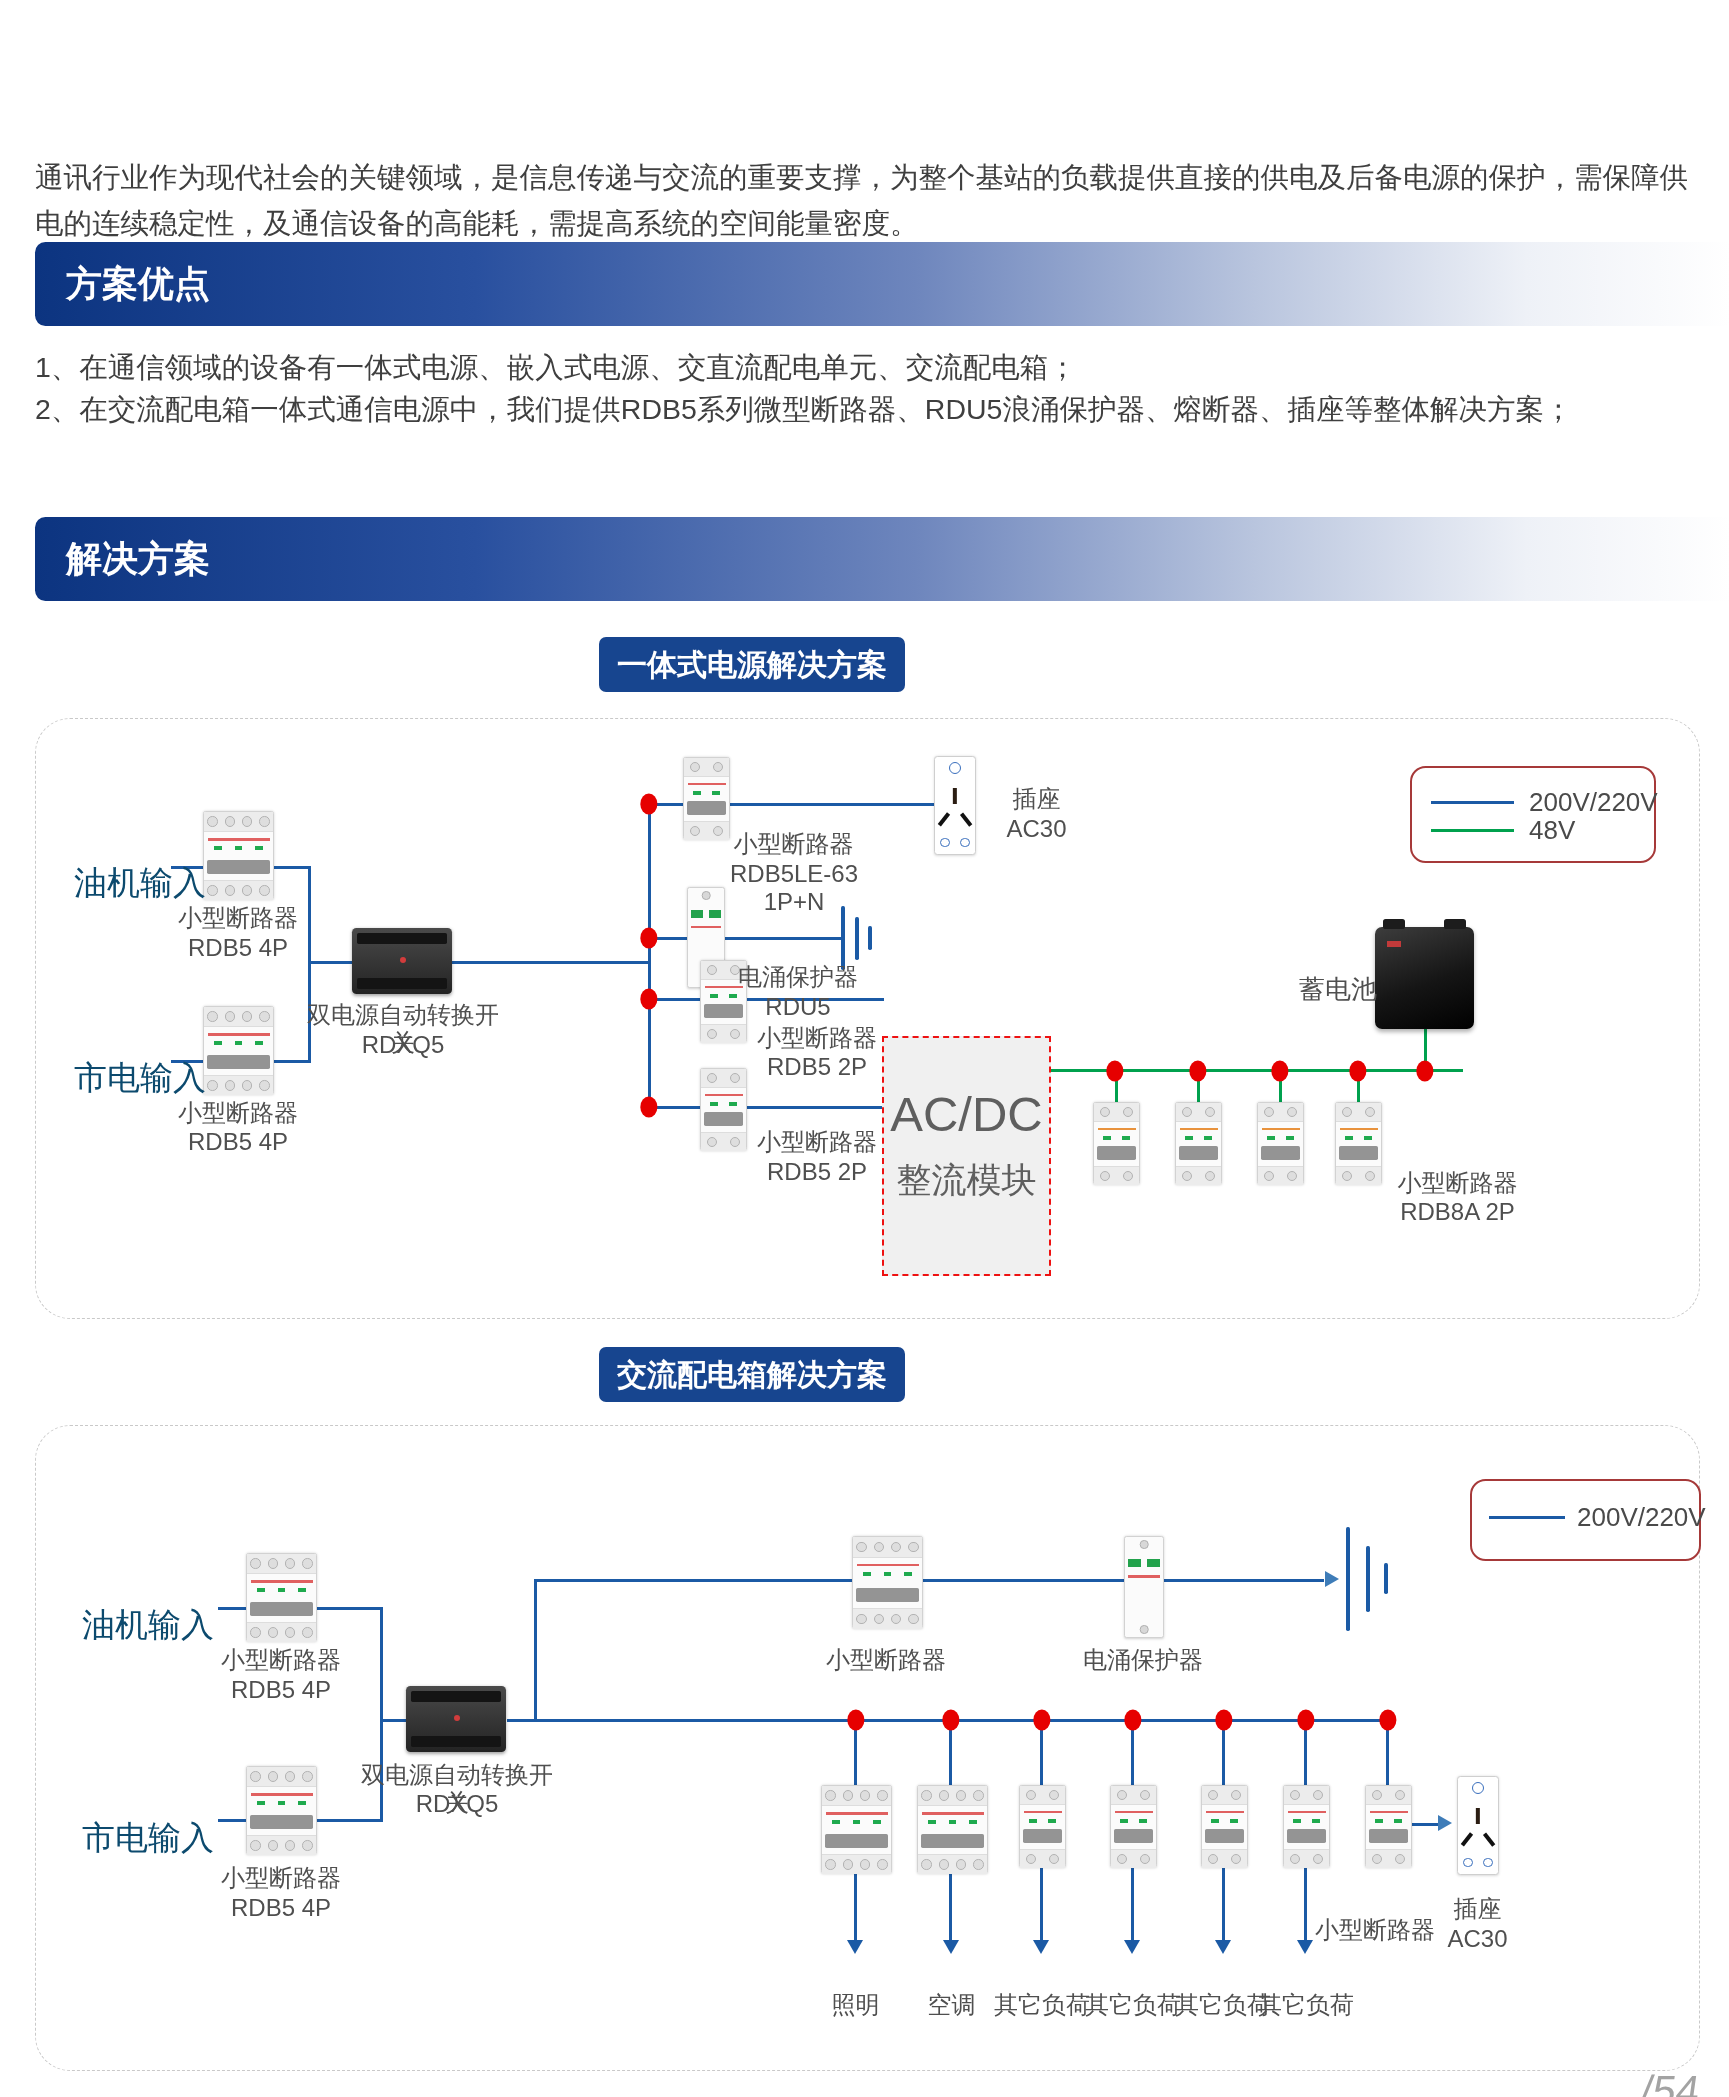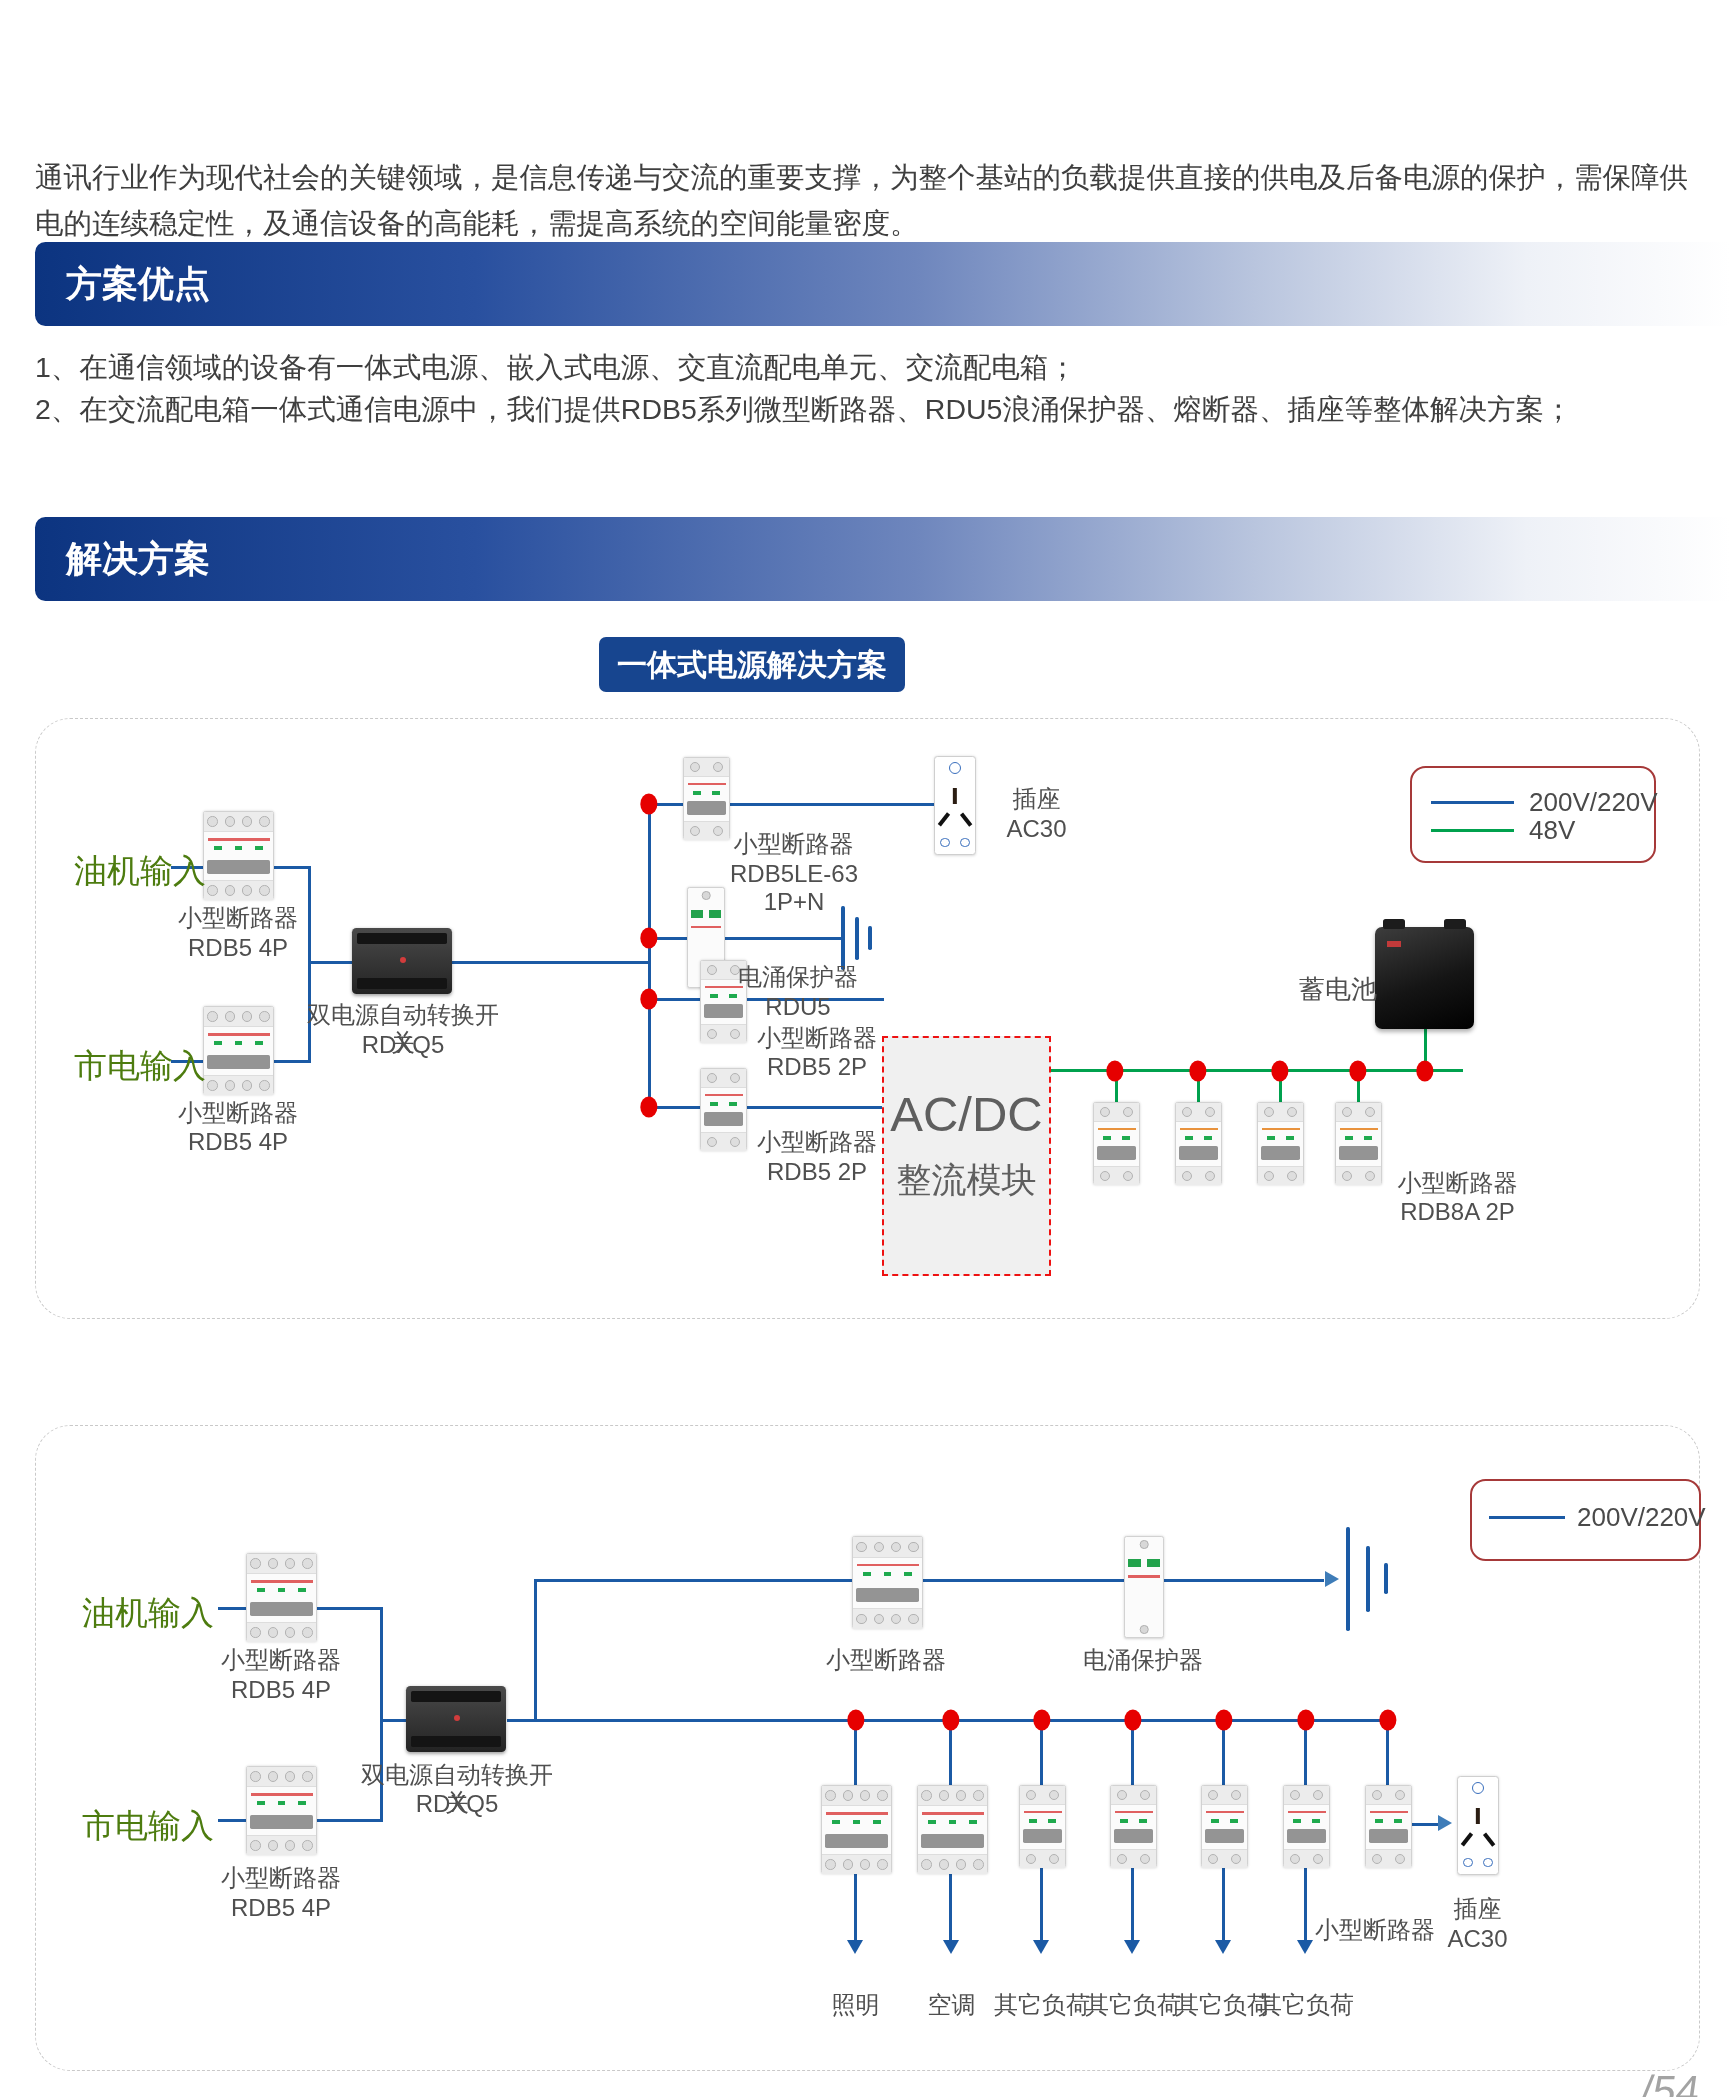--- a/index.html
+++ b/index.html
@@ -20,21 +20,21 @@
   .hl,.vl{position:absolute;background:#1b5aa5;}
   .hl{height:2.6px;} .vl{width:2.6px;}
   .hg,.vg{position:absolute;background:#00a14e;}
   .hg{height:2.6px;} .vg{width:2.6px;}
   .dot{position:absolute;width:17.3px;height:21px;border-radius:50%;background:#e60000;transform:translate(-50%,-50%);}
   .gnd{position:absolute;width:3.5px;background:#1b5aa5;border-radius:1.7px;}
   .arr-r{position:absolute;width:0;height:0;border-top:8.6px solid transparent;border-bottom:8.6px solid transparent;border-left:14.7px solid #3e7cb8;}
   .arr-d{position:absolute;width:0;height:0;border-left:8.6px solid transparent;border-right:8.6px solid transparent;border-top:14.7px solid #1b5aa5;}
   
   .lb{position:absolute;text-align:center;font-size:24px;color:#4f4f4f;line-height:28px;}
-  .src{position:absolute;font-size:33px;color:#4d7c0f;}
+  .src{position:absolute;font-size:33px;color:#0c4a6e;margin-top:12px;}
   
   .mcb{position:absolute;background:#f5f5f5;border:0.9px solid #d2d2d2;border-radius:2.6px;box-shadow:0 0.9px 2.6px rgba(0,0,0,.18);}
   .mcb .caps{display:flex;justify-content:space-around;align-items:center;height:22%;background:#ececec;}
   .mcb .screw{display:block;width:10.4px;height:10.4px;border-radius:50%;background:#dedede;border:0.9px solid #b3b3b3;box-sizing:border-box;}
   .mcb .face{position:relative;height:56%;background:#fbfbfb;border-top:0.9px solid #ddd;border-bottom:0.9px solid #ddd;}
   .mcb .brand{position:absolute;top:6px;left:3.5px;right:3.5px;height:2.6px;background:#e06060;}
   .mcb.orange .brand{background:#e8923c;}
   .mcb .leds{position:absolute;top:14px;left:3.5px;right:3.5px;display:flex;justify-content:space-around;}
   .mcb .led{display:block;width:7.8px;height:4.3px;background:#1faa4e;}
   .mcb .toggle{position:absolute;bottom:6px;left:2.6px;right:2.6px;height:14px;background:#949494;border-radius:1.7px;}
@@ -337,20 +337,21 @@
   <div class="lb" style="left:1295px;top:975px;width:86px;font-size:26px">蓄电池</div>
   <div class="lb" style="left:1384px;top:1169px;width:147px">小型断路器</div>
   <div class="lb" style="left:1384px;top:1198px;width:147px">RDB8A 2P</div>
 
   <div class="legend" style="left:1410px;top:766px;width:242px;height:93px"></div>
   <div class="hl" style="left:1431px;top:801px;width:83px"></div>
   <div class="ltx" style="left:1529px;top:787px">200V/220V</div>
   <div class="hg" style="left:1431px;top:829px;width:83px"></div>
   <div class="ltx" style="left:1529px;top:815px">48V</div>
 
+  <div class="btn" style="top:1347px">交流配电箱解决方案</div>
   <div class="dbox" style="top:1425px;height:646px"></div>
 
   <div class="hl" style="left:218px;top:1607px;width:28.5px"></div>
   <div class="hl" style="left:316px;top:1607px;width:66px"></div>
   <div class="hl" style="left:218px;top:1819px;width:28.5px"></div>
   <div class="hl" style="left:316px;top:1819px;width:66px"></div>
   <div class="vl" style="left:380px;top:1607px;height:215px"></div>
   <div class="hl" style="left:380px;top:1719px;width:27px"></div>
   <div class="hl" style="left:507px;top:1719px;width:883px"></div>
   <div class="vl" style="left:534px;top:1579px;height:142px"></div>

